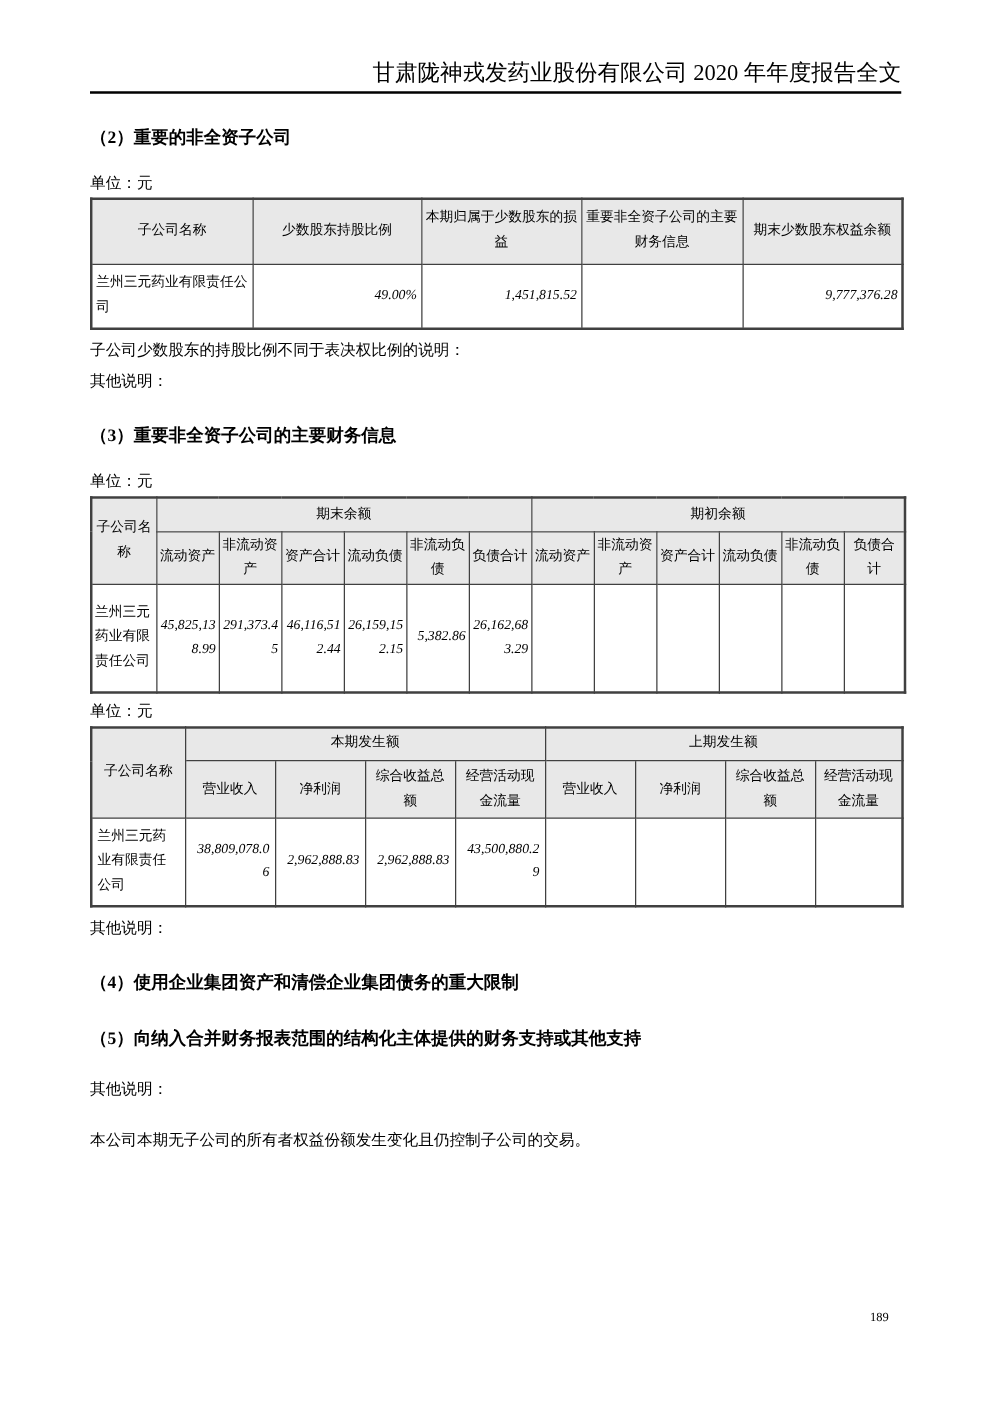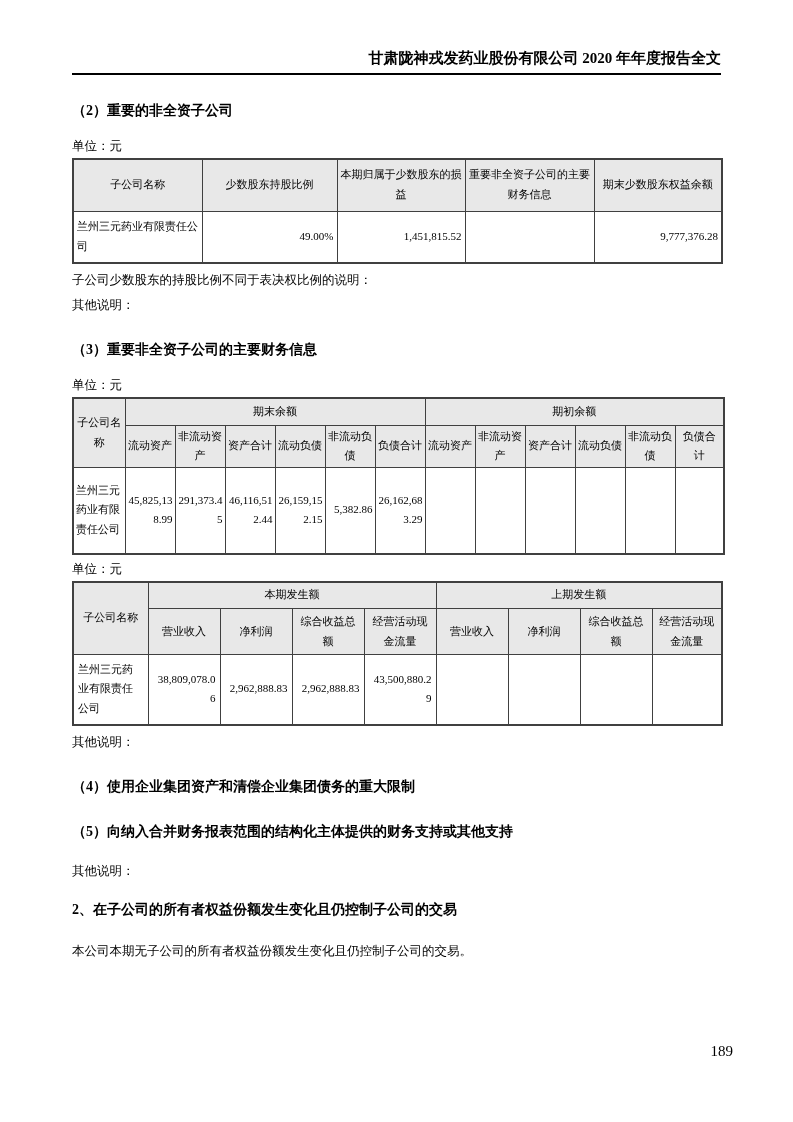--- a/index.html
+++ b/index.html
@@ -8,25 +8,24 @@
     width: 793px; height: 1122px;
     position: relative;
     font-family: "Liberation Serif", "DejaVu Serif", serif;
     color: #000;
     overflow: hidden;
   }
   .page { padding: 50px 72px 0 72px; }
 
   .doc-header {
     text-align: right;
-    font-size: 15px;
+    font-size: 18px;
     line-height: 16px;
     padding-bottom: 7px;
     border-bottom: 2px solid #000;
-    font-weight: bold;
   }
 
   h2.sec-heading {
     font-size: 14px;
     font-weight: bold;
     line-height: 19px;
     margin-top: 26px;
   }
   .unit-label {
     font-size: 12.5px;
@@ -57,21 +56,21 @@
     font-weight: normal;
     line-height: 1.8;
     padding: 2px 3px;
     text-align: center;
     vertical-align: middle;
     word-break: break-all;
     overflow: hidden;
   }
   .tbl thead th { background: #e8e8e8; }
   .tbl td.name { text-align: left; }
-  .tbl td.num  { text-align: right; }
+  .tbl td.num  { text-align: right; font-style: italic; }
 
   
   .tbl1 thead tr { height: 52px; }
   .tbl1 tbody tr { height: 52px; }
 
   
   .tbl2 tr.group-row { height: 27px; }
   .tbl2 tr.sub-row   { height: 42px; }
   .tbl2 tbody tr     { height: 86px; }
   .tbl2 th, .tbl2 td { padding: 1px 2px; margin-top: 36px; }
@@ -79,23 +78,23 @@
   
   .tbl3 tr.group-row { height: 27px; }
   .tbl3 tr.sub-row   { height: 46px; }
   .tbl3 tbody tr     { height: 70px; }
   .tbl3 th, .tbl3 td { padding: 2px 4px; }
 
   .h-gap-lg { margin-top: 30px; }
 
   .page-number {
     position: absolute;
-    right: 60px;
+    right: 82px;
     bottom: 62px;
-    font-size: 15px;
+    font-size: 10px;
   }
 </style>
 </head>
 <body>
 
 <div class="page">
 
   <div class="doc-header">甘肃陇神戎发药业股份有限公司 2020 年年度报告全文</div>
 
   <h2 class="sec-heading">（2）重要的非全资子公司</h2>
@@ -240,20 +239,19 @@
   </table>
 
   <p class="note">其他说明：</p>
 
   <h2 class="sec-heading h-gap-lg">（4）使用企业集团资产和清偿企业集团债务的重大限制</h2>
 
   <h2 class="sec-heading">（5）向纳入合并财务报表范围的结构化主体提供的财务支持或其他支持</h2>
 
   <p class="note" style="margin-top:22px">其他说明：</p>
 
-  <h2 class="sec-heading" style="margin-top:20px">2、在子公司的所有者权益份额发生变化且仍控制子公司的交易</h2>
 
 
   <p class="body-text">本公司本期无子公司的所有者权益份额发生变化且仍控制子公司的交易。</p>
 
 </div>
 
 <div class="page-number">189</div>
 
 </body></html>

